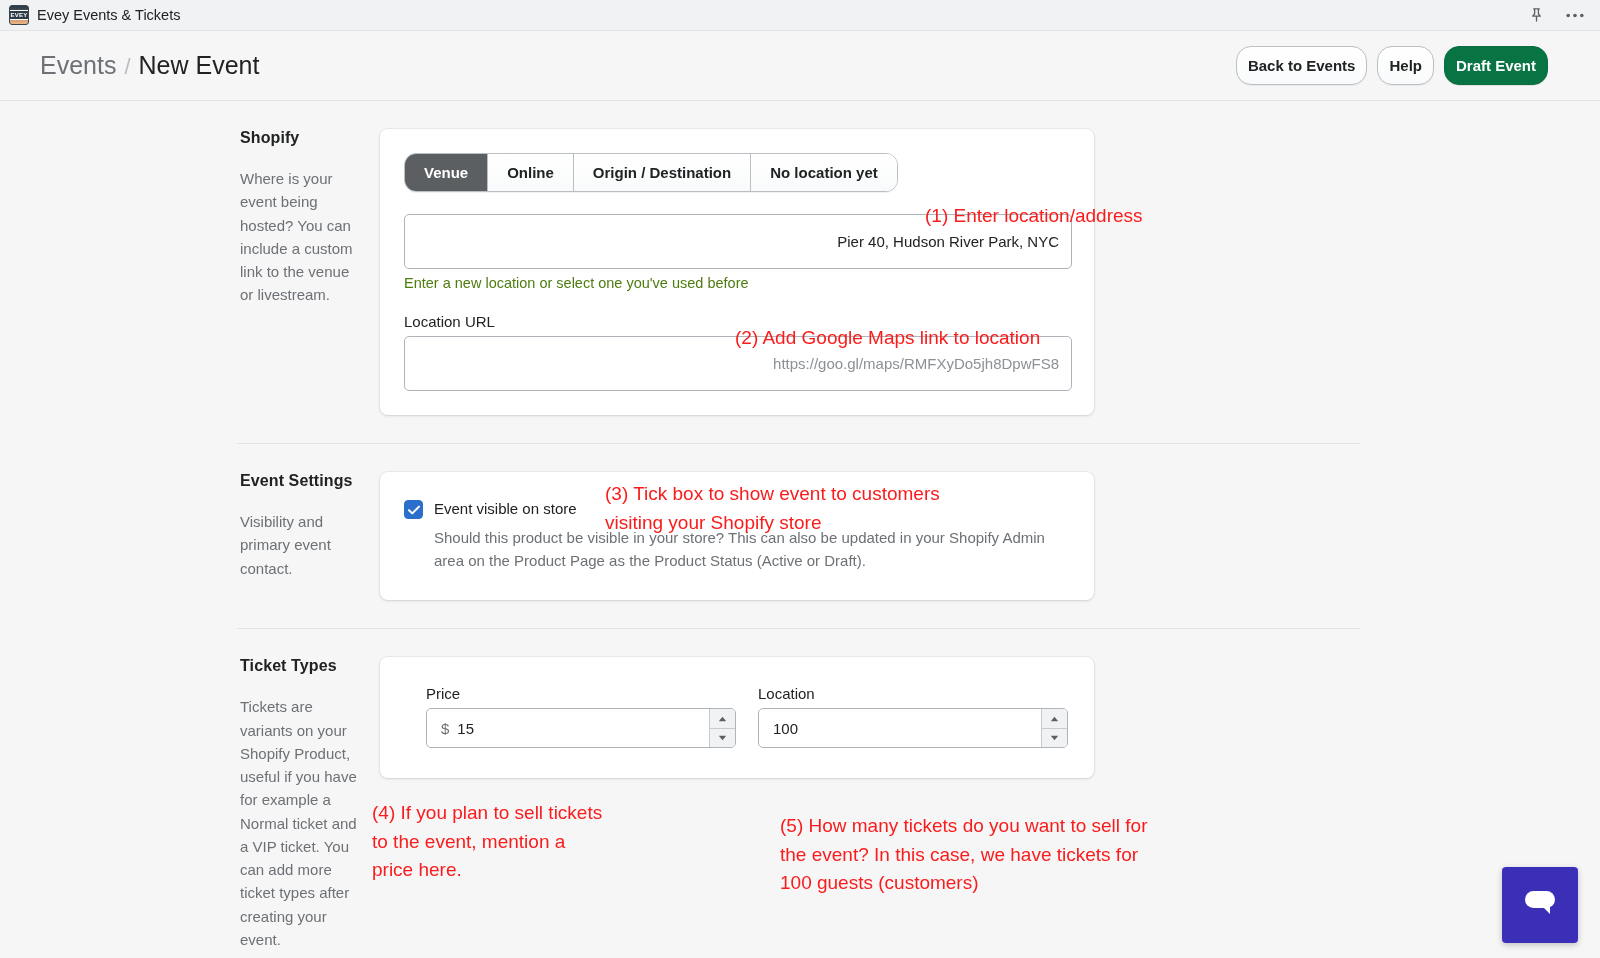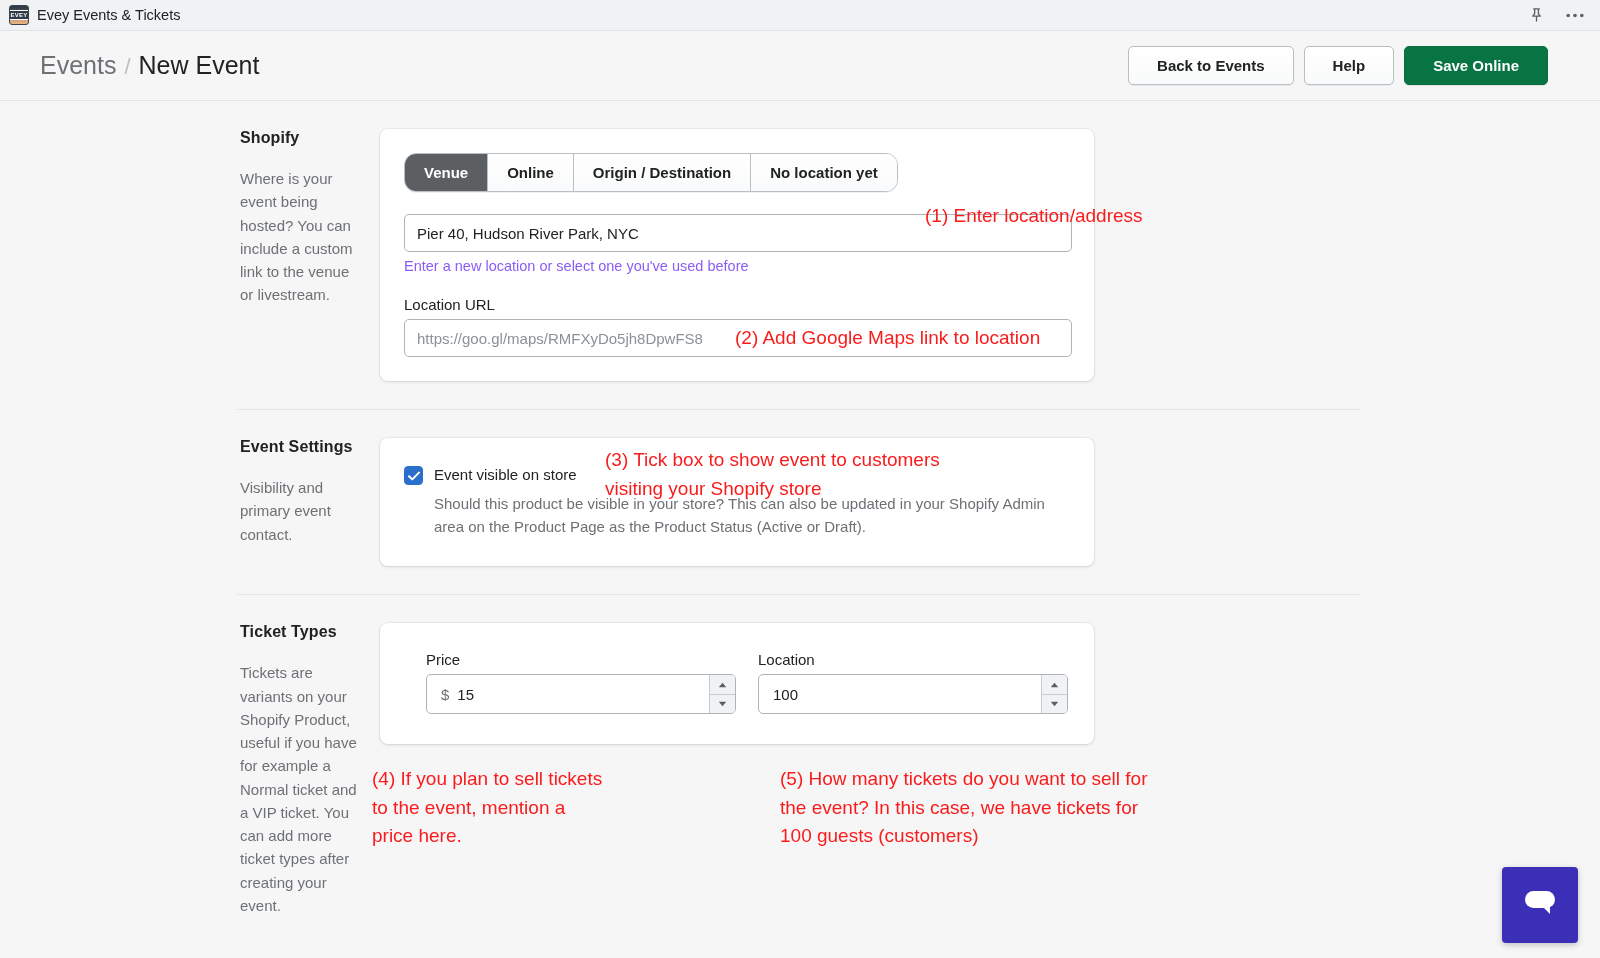--- a/index.html
+++ b/index.html
@@ -79,22 +79,22 @@
   .bc-parent { color: #6d7175; }
   .bc-sep { color: #babec3; font-size: 22px; }
   .bc-current { color: #202223; }
   .header-spacer { flex: 1; }
   .header-btns { display: flex; align-items: center; gap: 10px; }
 
   .btn {
     font-family: "Liberation Sans", sans-serif;
     font-size: 15px;
     font-weight: 600;
-    border-radius: 5px;
-    padding: 10px 28px;
+    border-radius: 15px;
+    padding: 10px 11px;
     cursor: pointer;
     line-height: 1.15;
     white-space: nowrap;
   }
   .btn-default {
     background: linear-gradient(180deg, #ffffff, #f9fafb);
     border: 1px solid #babfc3;
     color: #202223;
     box-shadow: 0 1px 0 rgba(0,0,0,0.05);
   }
@@ -180,34 +180,35 @@
   
   .field { margin-top: 22px; }
   .field-label {
     font-size: 15px;
     color: #202223;
     display: block;
     margin-bottom: 6px;
   }
   .input {
     width: 100%;
-    height: 38px;
+    height: 55px;
     border: 1px solid #aeb4b9;
     border-radius: 5px;
     background: #ffffff;
     font-family: "Liberation Sans", sans-serif;
     font-size: 15px;
     color: #202223;
     padding: 0 12px;
     outline: none;
+    text-align: right;
   }
   .input::placeholder { color: #8c9196; }
   .help-text {
     font-size: 14.5px;
-    color: #8b5cf6;
+    color: #4d7c0f;
     margin-top: 6px;
   }
 
   
   .checkrow { display: flex; align-items: flex-start; gap: 11px; }
   .cbox {
     width: 19px; height: 19px;
     border-radius: 4px;
     background: #2c6ecb;
     border: 1px solid #2c6ecb;
@@ -339,21 +340,21 @@
 <div class="pageheader">
   <div class="breadcrumb">
     <span class="bc-parent">Events</span>
     <span class="bc-sep">/</span>
     <span class="bc-current">New Event</span>
   </div>
   <div class="header-spacer"></div>
   <div class="header-btns">
     <button class="btn btn-default">Back to Events</button>
     <button class="btn btn-default">Help</button>
-    <button class="btn btn-primary">Save Online</button>
+    <button class="btn btn-primary">Draft Event</button>
   </div>
 </div>
 
 <div class="content">
 
   <div class="section">
     <div class="sec-left">
       <div class="sec-title">Shopify</div>
       <div class="sec-desc">Where is your event being hosted? You can include a custom link to the venue or livestream.</div>
     </div>
@@ -460,21 +461,21 @@
             </div>
           </div>
 
         </div>
       </div>
 
       <div class="annot" style="left: -8px; top: 142px;">(4) If you plan to sell tickets
 to the event, mention a
 price here.</div>
 
-      <div class="annot" style="left: 400px; top: 142px;">(5) How many tickets do you want to sell for
+      <div class="annot" style="left: 400px; top: 155px;">(5) How many tickets do you want to sell for
 the event? In this case, we have tickets for
 100 guests (customers)</div>
     </div>
   </div>
 
   <div class="chat-widget">
     <span>
       <svg width="36" height="30" viewBox="0 0 36 30">
         <rect x="3" y="3" width="30" height="17" rx="8.5" fill="#ffffff"></rect>
         <path d="M20 18 L28 18 L28 26 Z" fill="#ffffff"></path>

